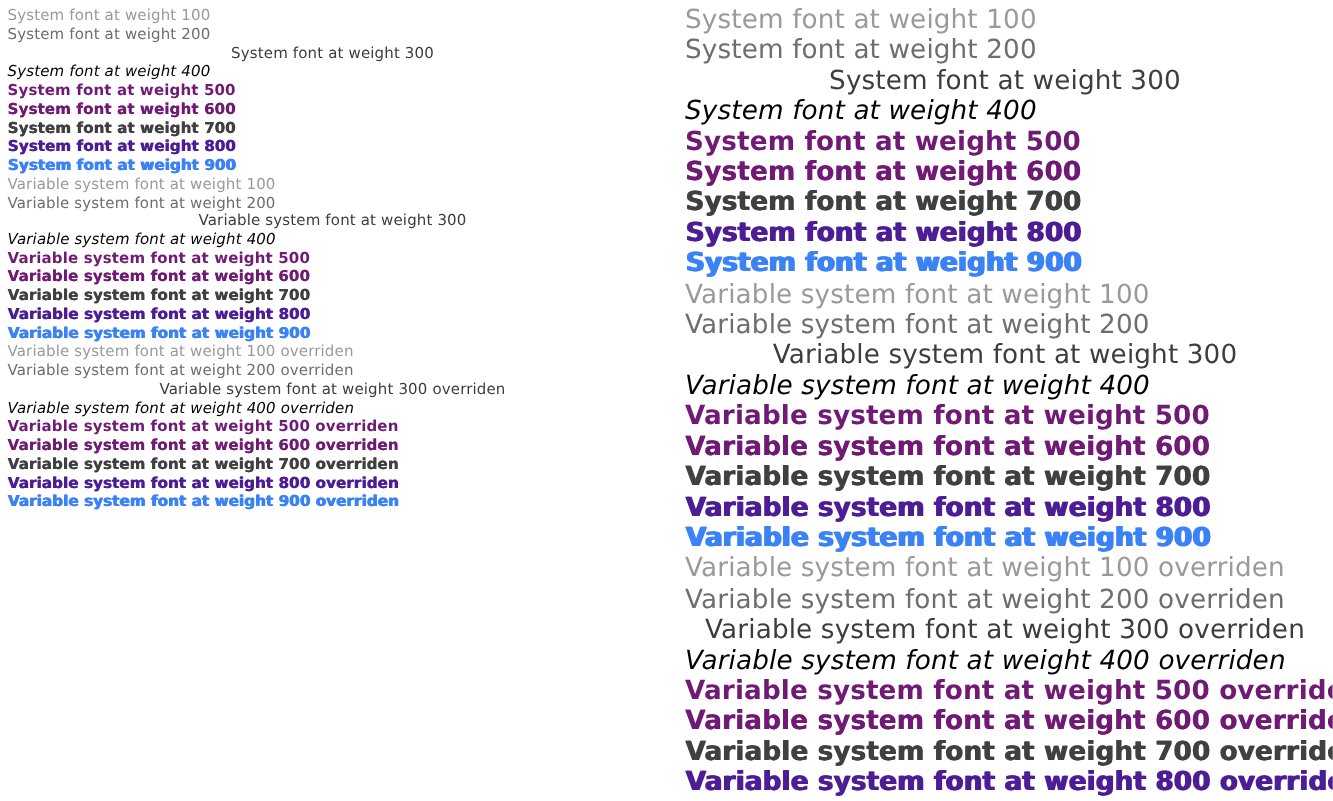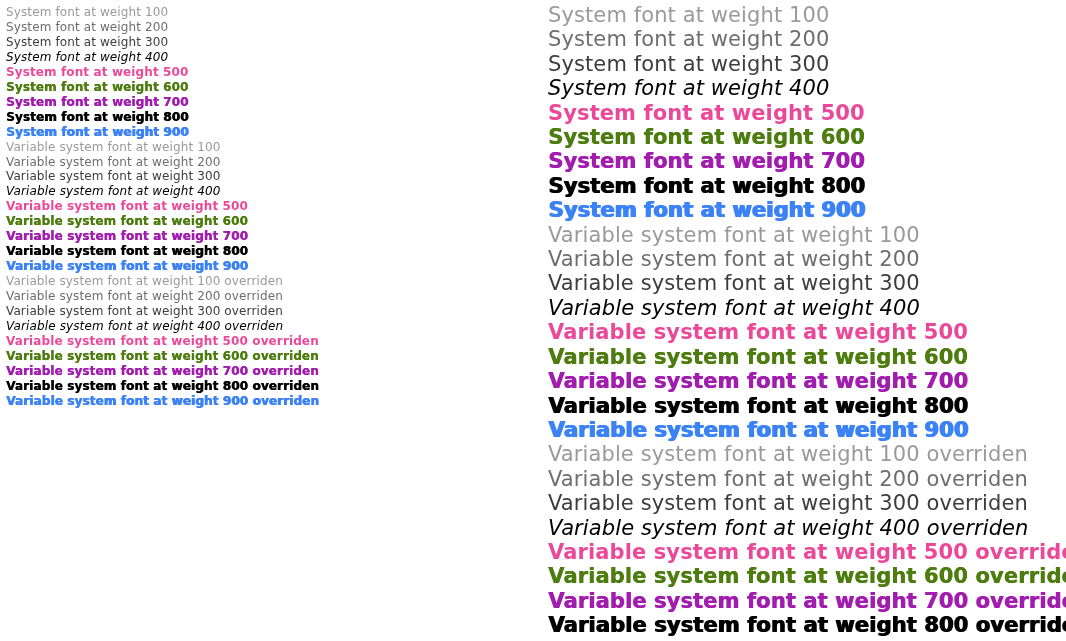--- a/index.html
+++ b/index.html
@@ -45,26 +45,26 @@
   }
   
   .col-large .line {
     font-size: 21px;
     line-height: 24.4px;
     letter-spacing: 0.005em;
   }
   
   .w100 { font-weight: 400; color: #9a9a9a; }
   .w200 { font-weight: 400; color: #6e6e6e; }
-  .w300 { font-weight: 400; color: #3d3d3d; }
+  .w300 { font-weight: 400; color: #3d3d3d; text-align: center; }
   .w400 { font-weight: 400; color: #000000; font-style: italic; }
-  .w500 { font-weight: 700; color: #ec4899; }
-  .w600 { font-weight: 700; color: #4d7c0f; }
-  .w700 { font-weight: 700; color: #a21caf; }
-  .w800 { font-weight: 700; color: #000000; }
+  .w500 { font-weight: 700; color: #701a75; }
+  .w600 { font-weight: 700; color: #701a75; }
+  .w700 { font-weight: 700; color: #404040; }
+  .w800 { font-weight: 700; color: #4c1d95; }
   .w900 { font-weight: 700; color: #3b82f6; }
 
   
   .col-small .w500 { font-weight: 700; text-shadow: none; }
   .col-small .w600 { font-weight: 700; text-shadow: 0.02em 0 0 currentColor; }
   .col-small .w700 { font-weight: 700; text-shadow: 0.035em 0 0 currentColor; }
   .col-small .w800 { font-weight: 700; text-shadow: 0.05em 0 0 currentColor; }
   .col-small .w900 { font-weight: 700; text-shadow: 0.07em 0 0 currentColor; }
 
   .col-large .w500 { font-weight: 700; text-shadow: none; }

